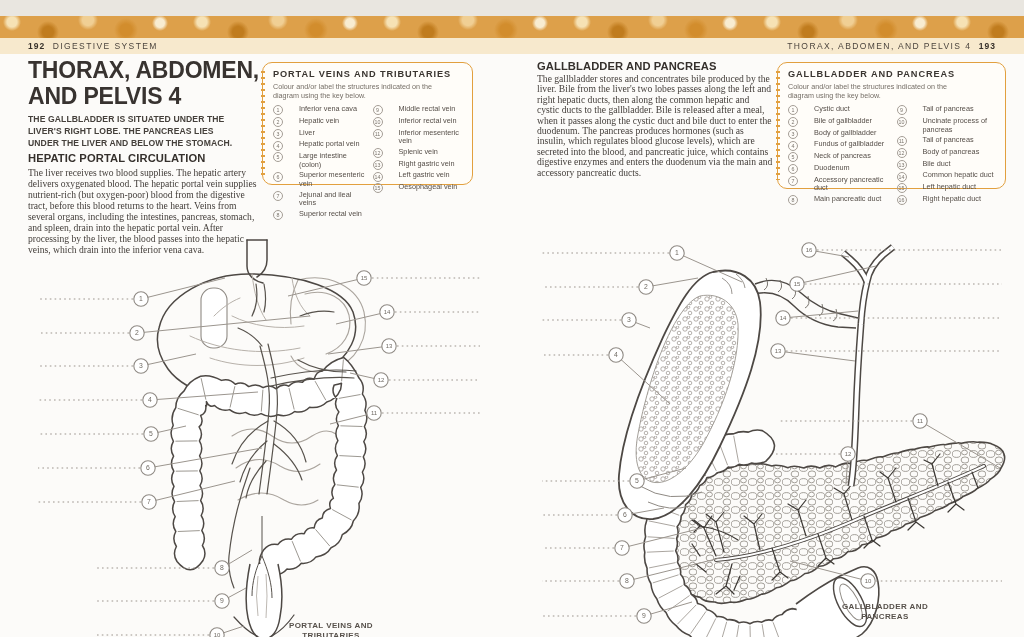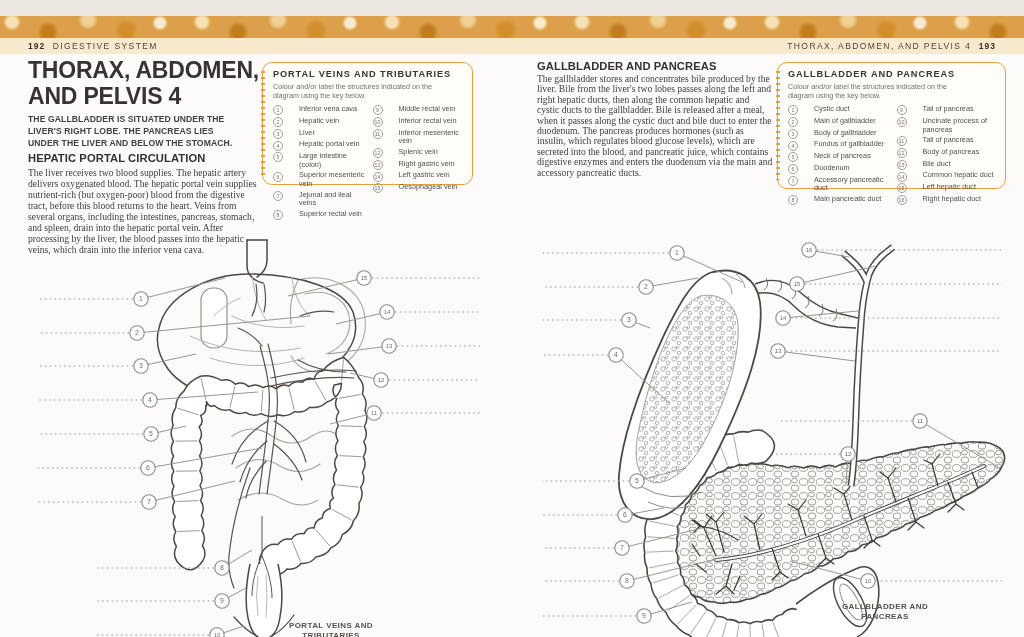--- a/index.html
+++ b/index.html
@@ -163,21 +163,21 @@
     <div class="kb-title">GALLBLADDER AND PANCREAS</div>
     <div class="kb-instr">Colour and/or label the structures indicated on the diagram using the key below.</div>
     <div class="kb-cols" id="keyR">
         <div class="kcol">
           <div class="krow">
             <span class="kn">1</span>
             <span class="kl">Cystic duct</span>
           </div>
           <div class="krow">
             <span class="kn">2</span>
-            <span class="kl">Main of gallbladder</span>
+            <span class="kl">Bile of gallbladder</span>
           </div>
           <div class="krow">
             <span class="kn">3</span>
             <span class="kl">Body of gallbladder</span>
           </div>
           <div class="krow">
             <span class="kn">4</span>
             <span class="kl">Fundus of gallbladder</span>
           </div>
           <div class="krow">

